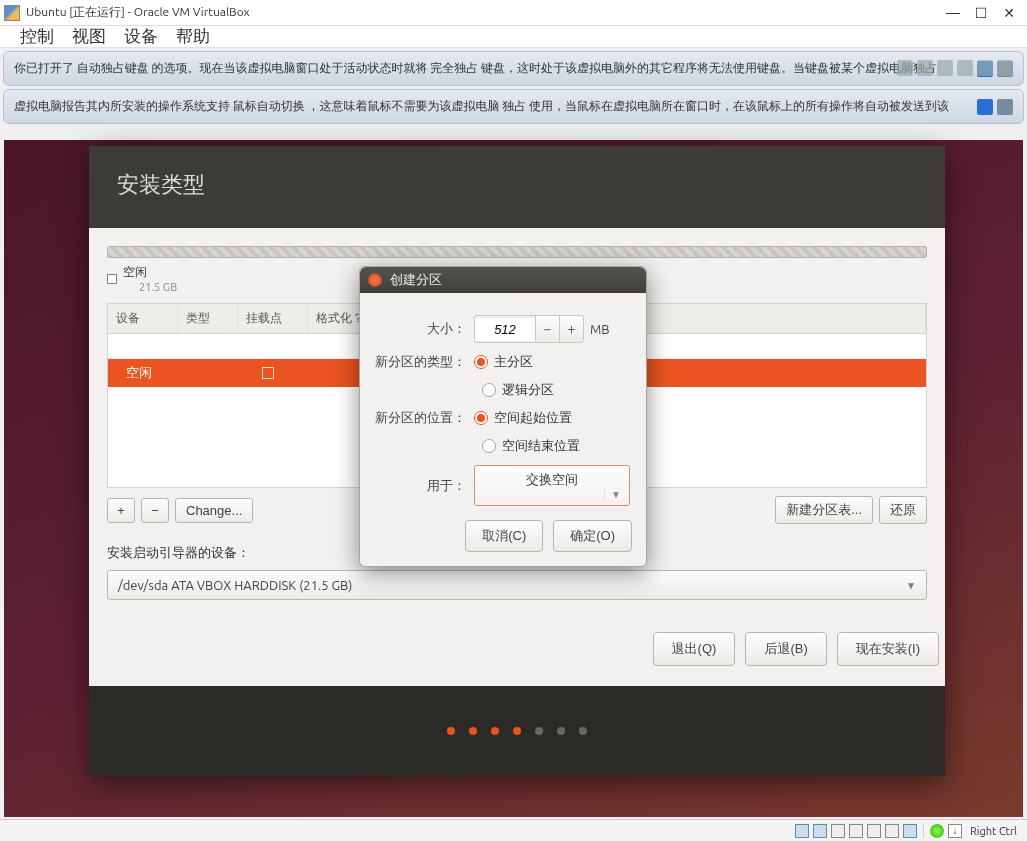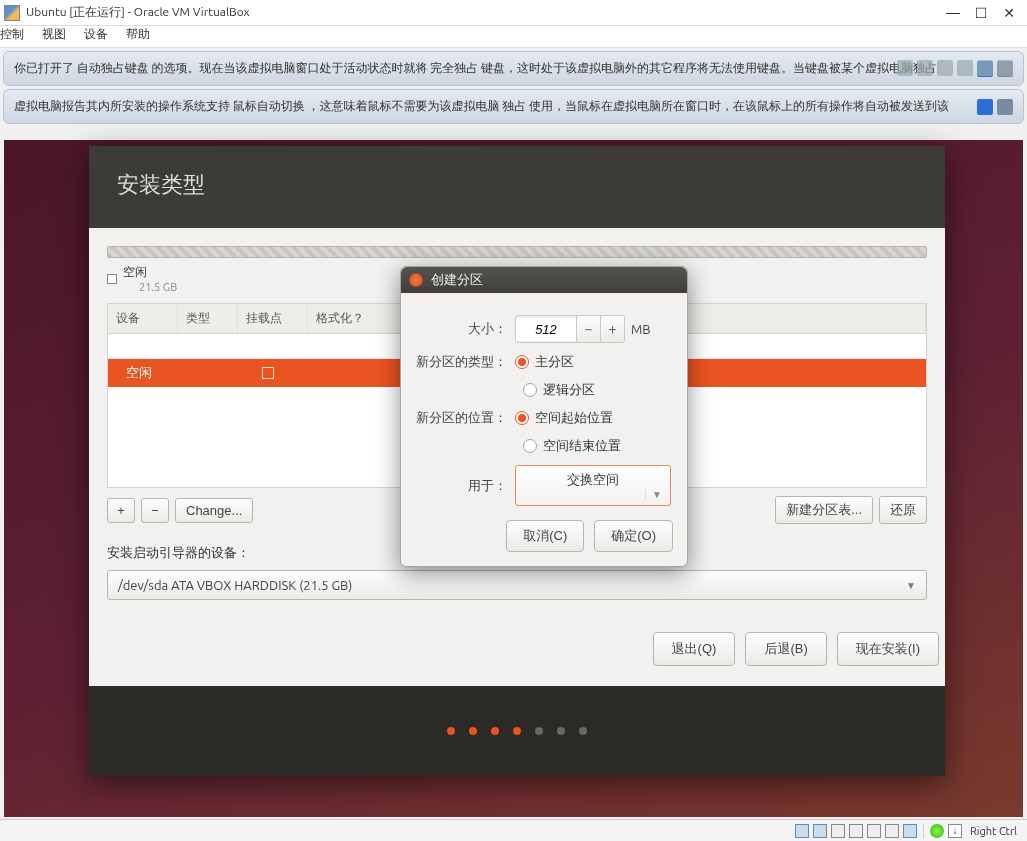--- a/index.html
+++ b/index.html
@@ -3,21 +3,21 @@
 <meta charset="utf-8">
 <style>
 * { box-sizing: border-box; margin: 0; padding: 0; }
 body { font-family: "Microsoft YaHei", "Ubuntu", sans-serif; font-size: 13px; background: #f0f0f0; width: 1027px; height: 841px; overflow: hidden; position: relative; }
 
 
 .vbox-titlebar { height: 26px; background: #fff; display: flex; align-items: center; padding: 0 4px; border-bottom: 1px solid #ddd; }
 .vbox-titlebar .vb-icon { width: 16px; height: 16px; margin-right: 6px; background: linear-gradient(135deg,#5a8fd6 40%,#f7b955 60%); border: 1px solid #888; }
 .vbox-titlebar .title { flex: 1; font-size: 12px; color: #333; }
 .vbox-titlebar .winbtn { width: 28px; height: 20px; display: inline-flex; align-items: center; justify-content: center; font-size: 14px; color: #333; }
-.vbox-menubar { height: 22px; background: #fff; display: flex; align-items: flex-start; padding: 0 0; font-size: 12px; color: #333; border-bottom: 1px solid #e0e0e0; }
+.vbox-menubar { height: 22px; background: #fff; display: flex; align-items: center; padding: 0 20px; font-size: 17px; color: #333; border-bottom: 1px solid #e0e0e0; }
 .vbox-menubar span { margin-right: 18px; }
 
 
 .hint-banner { margin: 3px 3px; background: linear-gradient(#e5eaf1,#cdd6e2); border: 1px solid #b7c2d2; border-radius: 6px; padding: 8px 10px; font-size: 12px; color: #333; position: relative; display: flex; align-items: center; }
 .hint-banner .hint-icons { margin-left: auto; display: flex; gap: 4px; }
 .hint-banner .hicon { width: 16px; height: 16px; border-radius: 2px; display: inline-block; }
 .hint-banner .hicon.blue { background: #2a6fd6; }
 .hint-banner .hicon.grey { background: #7a8aa0; }
 
 
@@ -66,21 +66,21 @@
 .bootloader-select .caret { margin-left:auto; color:#777; font-size:10px;}
 
 .installer-footer { padding: 14px 6px 20px; display:flex; justify-content:flex-end; gap:10px; }
 .ibtn { background: linear-gradient(#fdfdfd,#eceae7); border:1px solid #b8b5b0; border-radius:4px; padding:7px 18px; font-size:13px; color:#444;}
 
 .dark-footer { background: #2b2a27; height: 90px; display:flex; align-items:center; justify-content:center; gap:14px;}
 .dot { width:8px; height:8px; border-radius:50%; background:#6a6863;}
 .dot.active { background:#e95420;}
 
 
-.dialog { position: absolute; top: 126px; left: 355px; width: 288px; background: #f2f1f0; border: 1px solid #a7a49f; border-radius: 6px; box-shadow: 0 6px 24px rgba(0,0,0,.45); z-index: 10; margin-left: 41px; }
+.dialog { position: absolute; top: 126px; left: 355px; width: 288px; background: #f2f1f0; border: 1px solid #a7a49f; border-radius: 6px; box-shadow: 0 6px 24px rgba(0,0,0,.45); z-index: 10; }
 .dialog-titlebar { height: 26px; background: linear-gradient(#54534e,#423f3b); border-radius: 6px 6px 0 0; display: flex; align-items: center; padding: 0 8px; color: #eee; font-size: 13px; }
 .dialog-titlebar .closebtn { width:14px; height:14px; border-radius:50%; background:radial-gradient(circle,#f07a4e,#d94a1a); margin-right:8px; box-shadow:inset 0 0 2px rgba(0,0,0,.4);}
 .dialog-body { padding: 12px 14px 14px; }
 .drow { display:flex; align-items:center; margin:10px 0; font-size:13px; color:#333;}
 .drow .lbl { width: 100px; text-align:right; padding-right:8px; color:#444;}
 .spin { display:flex; align-items:center; border:1px solid #cbc8c3; border-radius:3px; overflow:hidden;}
 .spin input { width:60px; border:none; padding:4px 6px; text-align:center; font-size:13px; outline:none;font-style:italic;}
 .spin .sbt { width:24px; height:26px; background:linear-gradient(#fdfdfd,#eceae7); border-left:1px solid #cbc8c3; display:flex; align-items:center; justify-content:center; font-size:14px; color:#555;}
 .unit { margin-left:6px; color:#444;}
 

